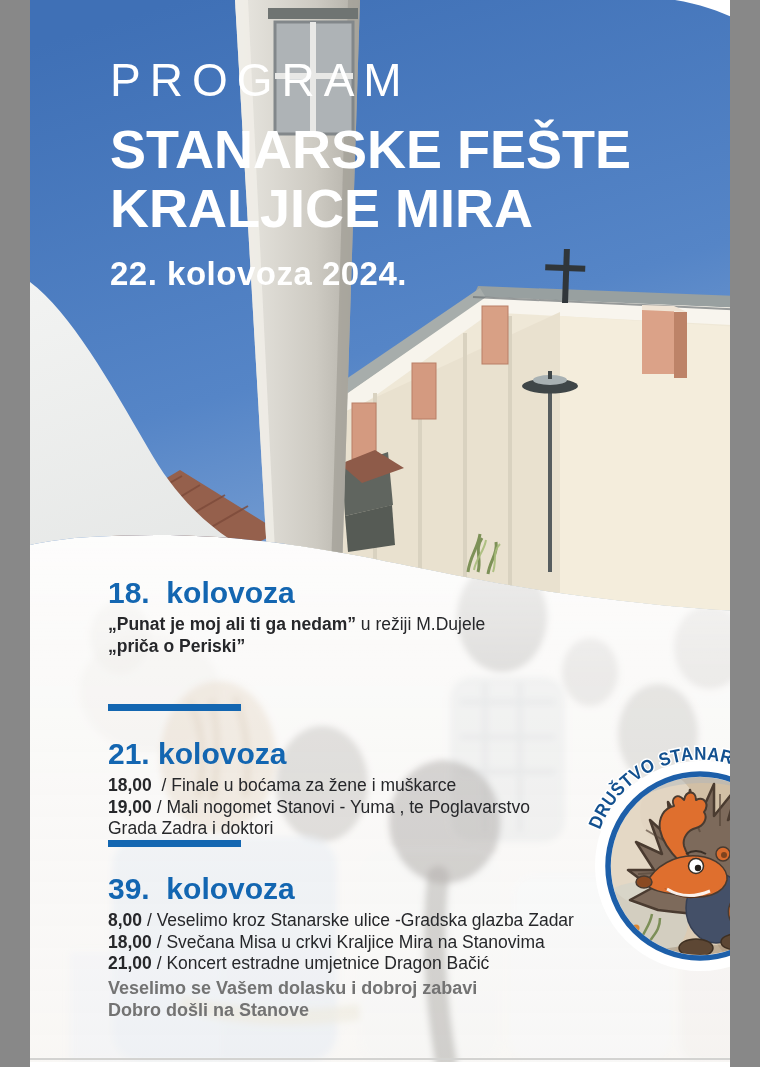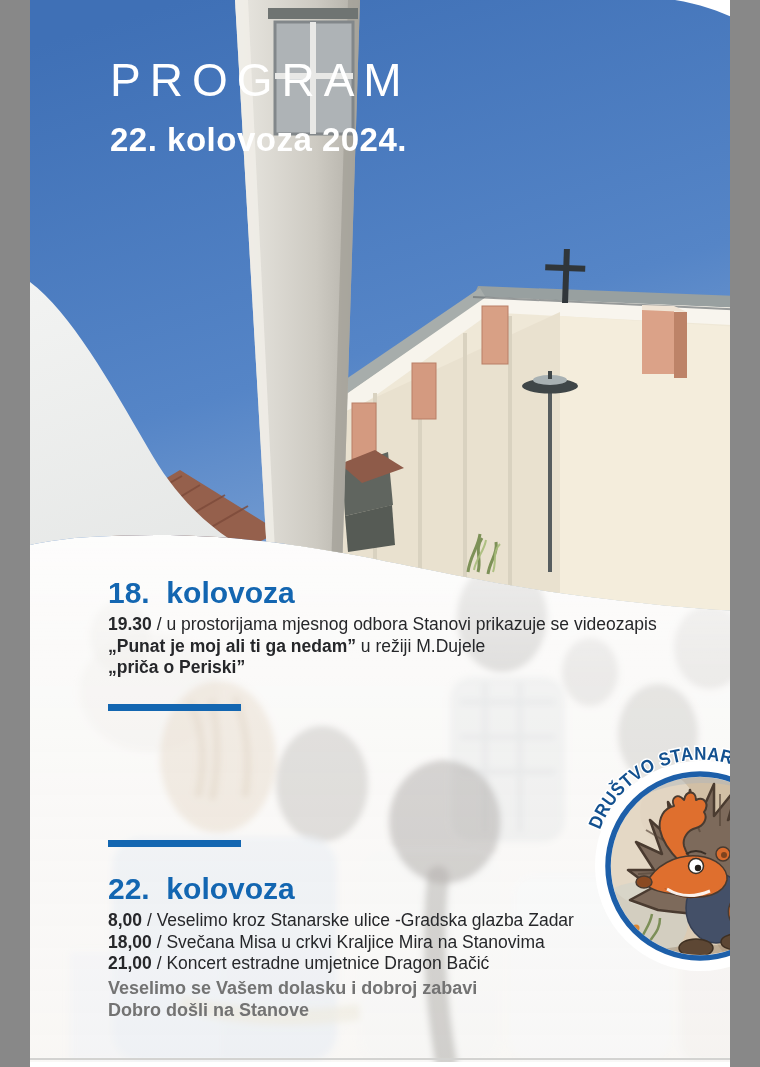--- a/index.html
+++ b/index.html
@@ -156,35 +156,42 @@
       </g>
 
       <path d="M0,282 C40,312 80,382 118,448 C150,505 196,548 258,566 C310,580 360,586 420,588 L420,660 L0,660 Z" fill="url(#greyCurve)"></path>
 
       <path d="M645,0 C692,8 727,26 760,58 L760,0 Z" fill="#ffffff"></path>
     </g>
   </svg>
 
   <div class="abs titles">
     <div class="kicker">PROGRAM</div>
+    <div class="big">STANARSKE FEŠTE</div>
+    <div class="big">KRALJICE MIRA</div>
     <div class="date">22. kolovoza 2024.</div>
   </div>
 
   <div class="abs event" style="top:568px">
     <h2>18.  kolovoza</h2>
-    <p><b>19.30</b><span> / u prostorijama mjesnog odbora Stanovi prikazuje se videozapis</span></p>
     <p><b>„Punat je moj ali ti ga nedam”</b><span> u režiji M.Dujele</span></p>
     <p><b>„priča o Periski”</b></p>
   </div>
 
   <div class="abs rule" style="top:704px"></div>
+  <div class="abs event" style="top:729px">
+    <h2>21. kolovoza</h2>
+    <p><b>18,00</b><span>  / Finale u boćama za žene i muškarce</span></p>
+    <p><b>19,00</b><span> / Mali nogomet Stanovi - Yuma , te Poglavarstvo</span></p>
+    <p><span>Grada Zadra i doktori</span></p>
+  </div>
 
   <div class="abs rule" style="top:840px"></div>
   <div class="abs event" style="top:864px">
-    <h2>22.  kolovoza</h2>
+    <h2>39.  kolovoza</h2>
     <p><b>8,00</b><span> / Veselimo kroz Stanarske ulice -Gradska glazba Zadar</span></p>
     <p><b>18,00</b><span> / Svečana Misa u crkvi Kraljice Mira na Stanovima</span></p>
     <p><b>21,00</b><span> / Koncert estradne umjetnice Dragon Bačić</span></p>
   </div>
 
   <div class="abs footerText" style="top:977px">
     <p>Veselimo se Vašem dolasku i dobroj zabavi</p>
     <p>Dobro došli na Stanove</p>
   </div>
 

